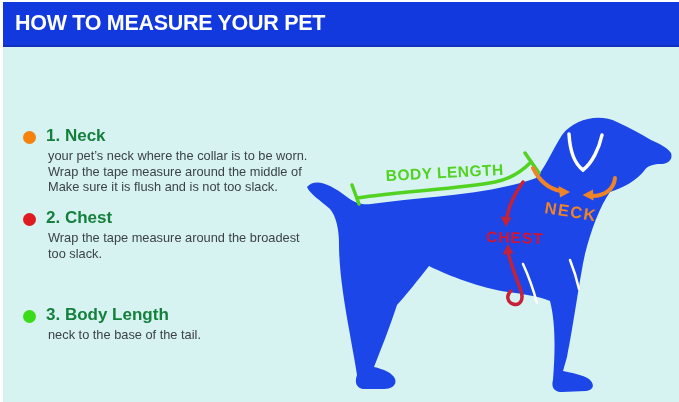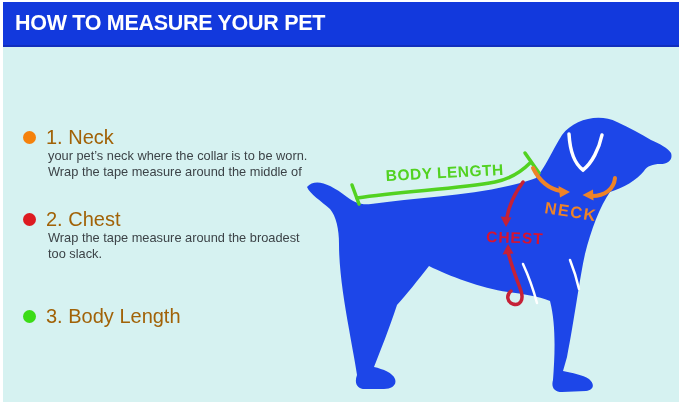--- a/index.html
+++ b/index.html
@@ -30,21 +30,21 @@
     font-size:13.5px;color:#363b3f;line-height:21px;
     white-space:nowrap;
   }
   .section{position:absolute;left:0;width:320px;}
   .sec1{top:124px;} .sec2{top:206px;} .sec3{top:303px;}
   .bullet{
     position:absolute;left:20px;top:5px;width:13px;height:13px;border-radius:50%;
   }
   .sec-heading{
     position:absolute;left:43px;top:0;
-    font-size:20px;font-weight:normal;color:#a16207;white-space:nowrap;
+    font-size:17px;font-weight:bold;color:#15803d;white-space:nowrap;
   }
   .sec-body{
     position:absolute;left:45px;top:22px;
     font-size:12.8px;color:#3c4347;line-height:15.6px;white-space:nowrap;
   }
   svg{position:absolute;left:0;top:0;pointer-events:none;}
   .diagram-label{font-family:"Liberation Sans", sans-serif;font-weight:bold;}
 </style>
 </head>
 <body>
@@ -55,36 +55,38 @@
     <h1>HOW TO MEASURE YOUR PET</h1>
   </div>
 
 
   <div class="section sec1">
     <span class="bullet" style="background-color: rgb(245, 130, 12);"></span>
     <div class="sec-heading">1. Neck</div>
     <div class="sec-body">
       <div>your pet’s neck where the collar is to be worn.</div>
       <div>Wrap the tape measure around the middle of</div>
+      <div>Make sure it is flush and is not too slack.</div>
     </div>
   </div>
 
   <div class="section sec2">
     <span class="bullet" style="background-color: rgb(221, 27, 33);"></span>
     <div class="sec-heading">2. Chest</div>
     <div class="sec-body">
       <div>Wrap the tape measure around the broadest</div>
       <div>too slack.</div>
     </div>
   </div>
 
   <div class="section sec3">
     <span class="bullet" style="background-color: rgb(59, 220, 23);"></span>
     <div class="sec-heading">3. Body Length</div>
     <div class="sec-body">
+      <div>neck to the base of the tail.</div>
     </div>
   </div>
 
   <svg width="679" height="402" viewBox="0 0 679 402">
 
     <path d="M 304 185
          C 312 176, 326 181, 344 195
          C 352 201, 358 203, 368 202
          C 410 196, 462 194, 505 184
          C 517 181, 526 179, 533 176

